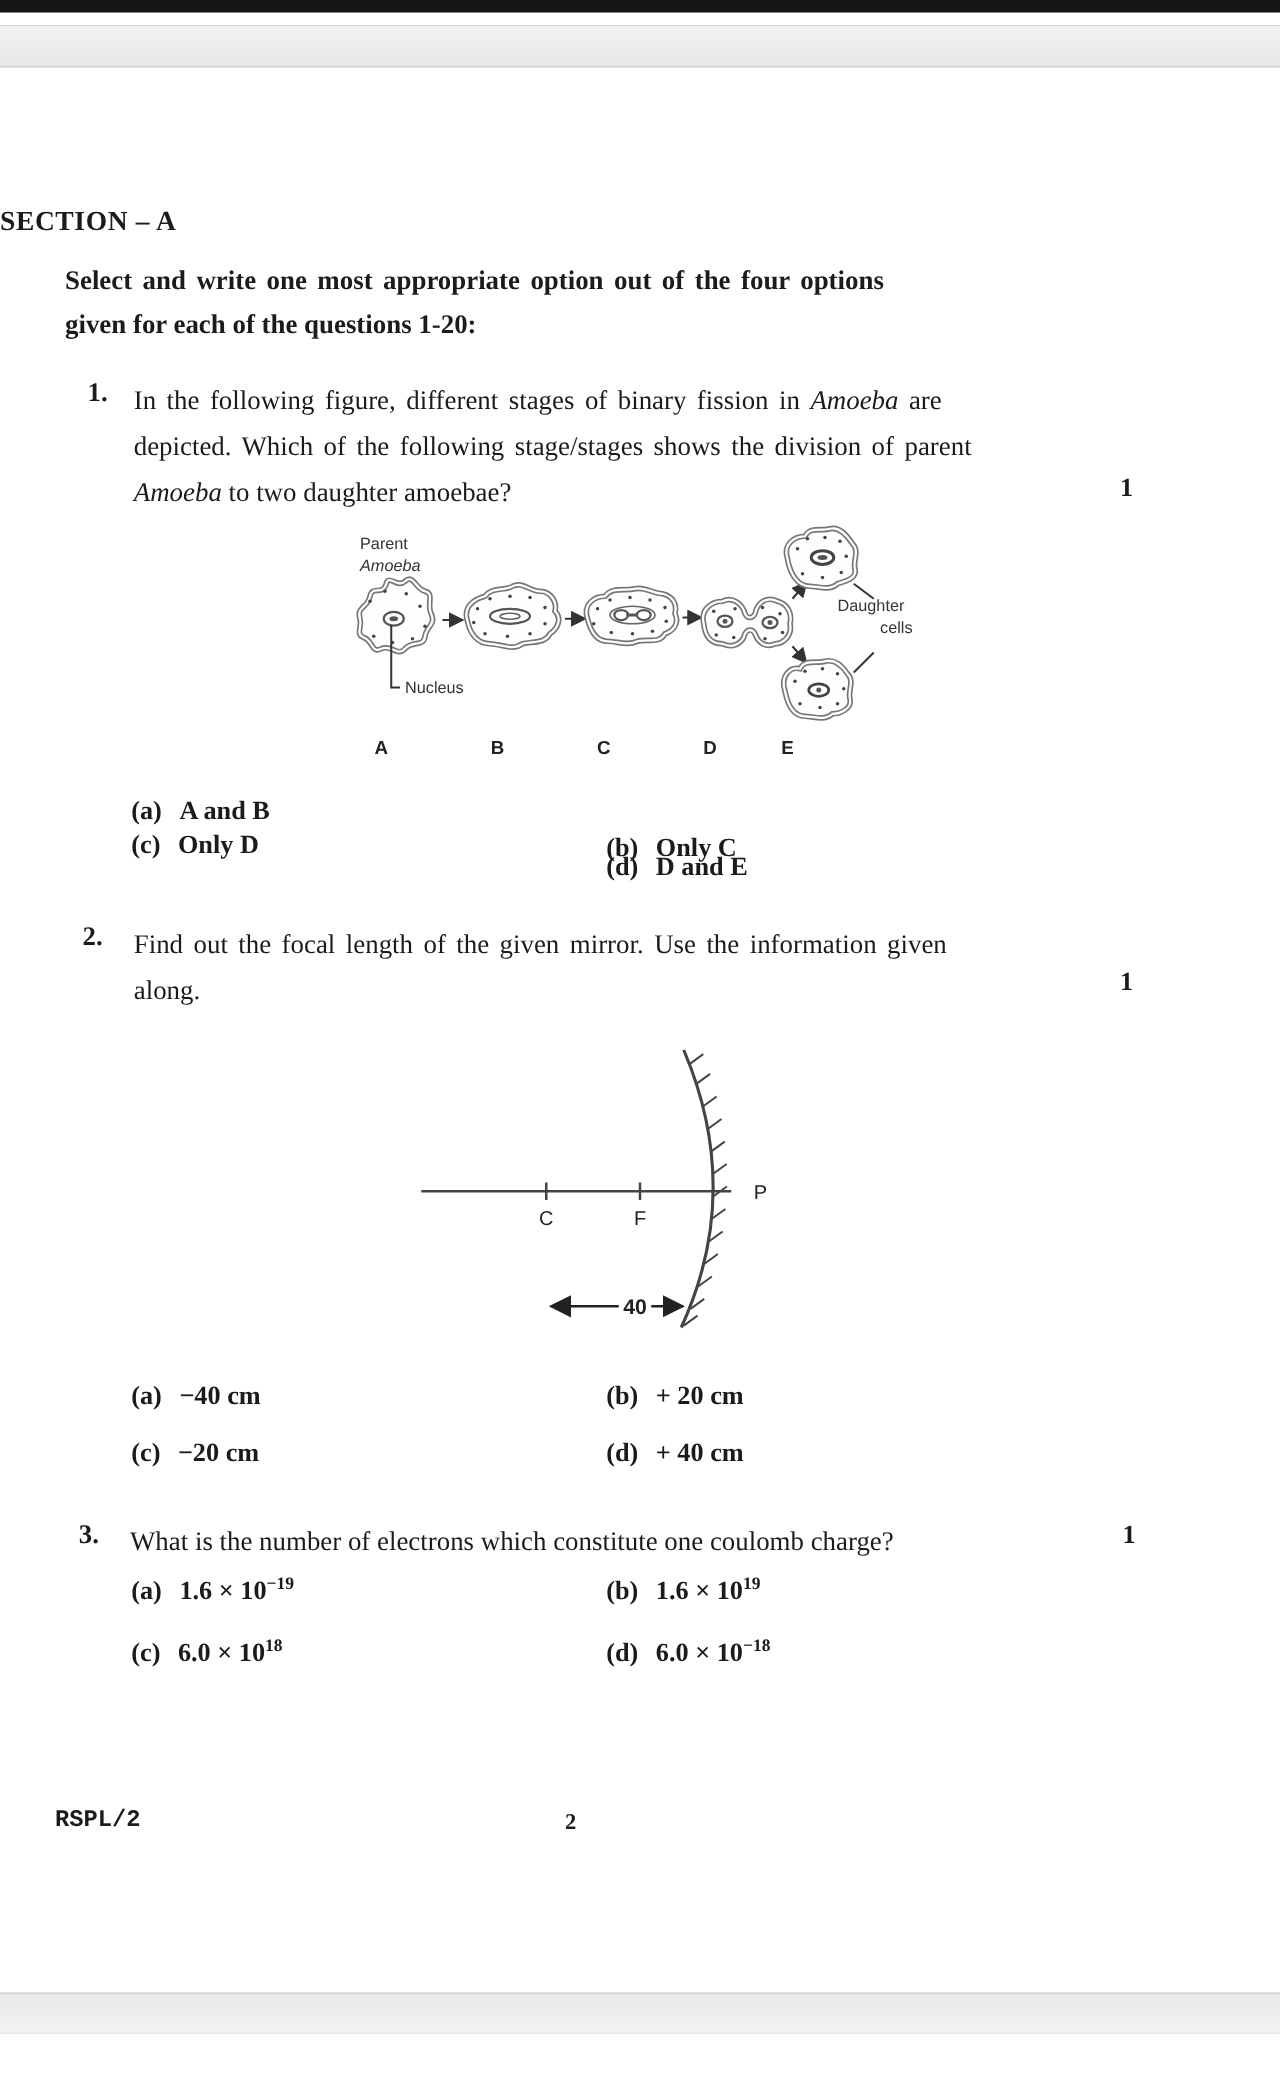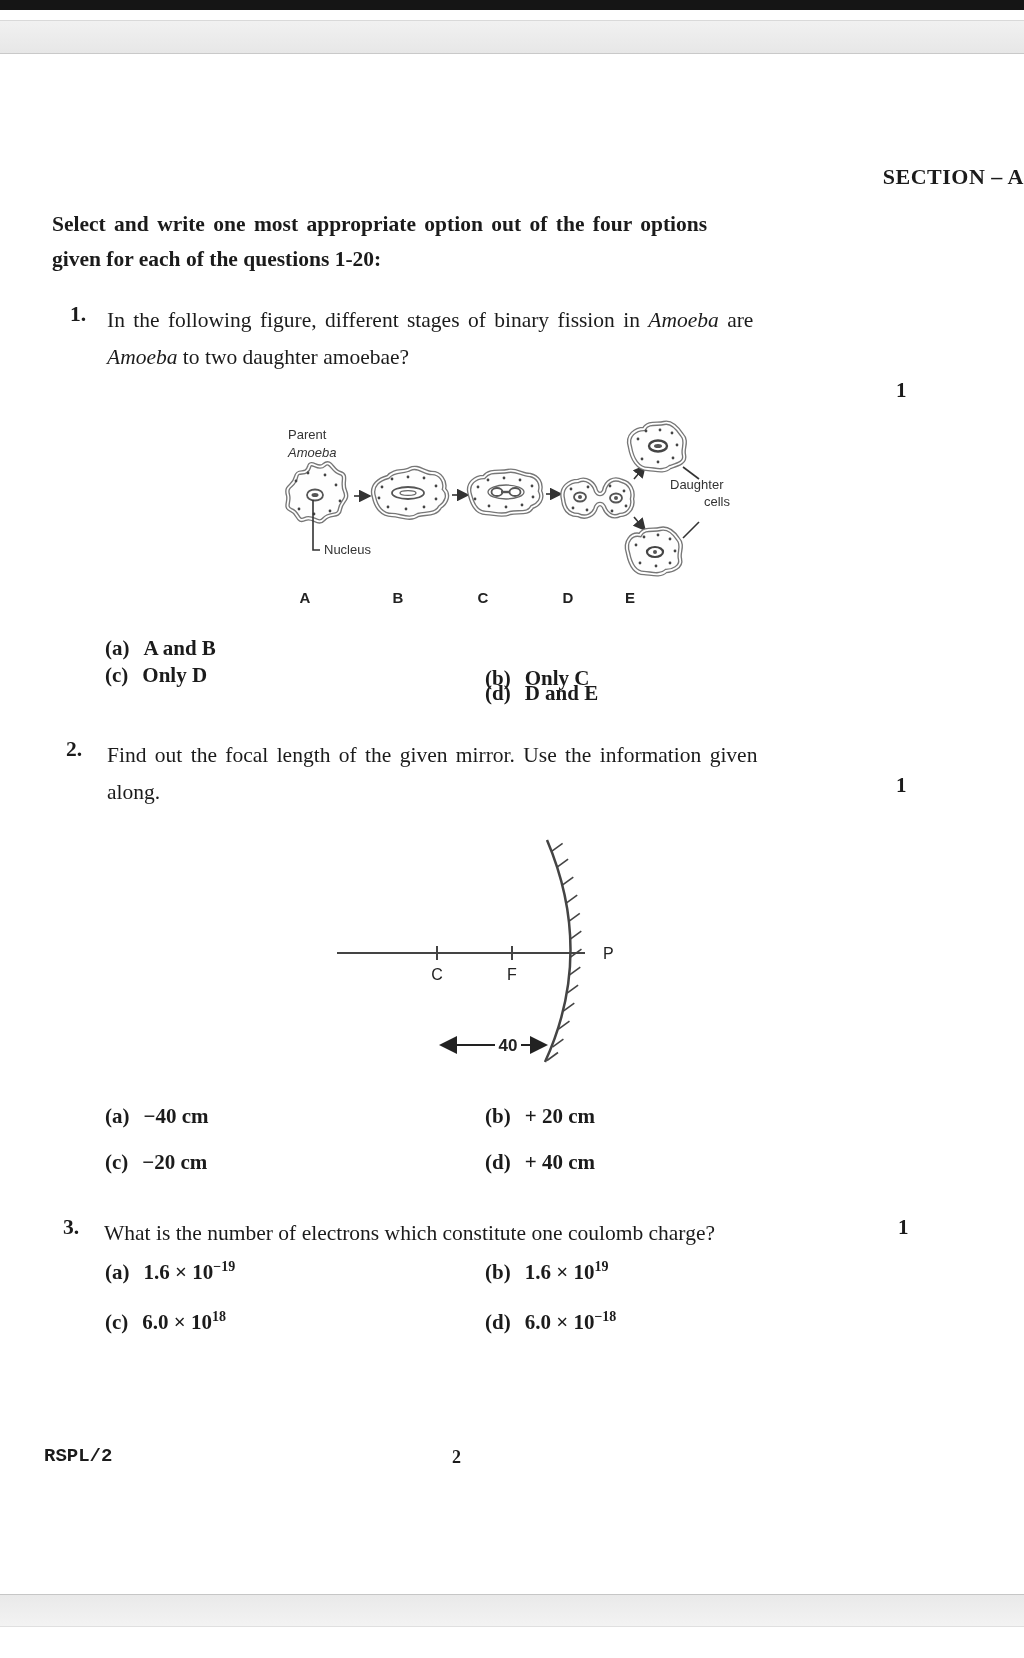--- a/index.html
+++ b/index.html
@@ -6,21 +6,21 @@
   body{width:1024px;height:1658px;position:relative;background:#ffffff;
        font-family:"Liberation Serif",serif;color:#1b1b1b;overflow:hidden;}
   .abs{position:absolute;}
   .bar-black{position:absolute;left:0;top:0;width:1024px;height:10px;background:#151515;}
   .band{position:absolute;left:0;width:1024px;}
   .band-top{top:20px;height:32px;background:linear-gradient(180deg,#f1f1f1,#e7e7e7);
             border-top:1px solid #d9d9d9;border-bottom:1px solid #c9c9c9;}
   .band-bottom{top:1594px;height:31px;background:linear-gradient(180deg,#e9e9e9,#f3f3f3);
             border-top:1px solid #c6c6c6;border-bottom:1px solid #e0e0e0;}
   .section-title{position:absolute;left:0;top:164px;width:1024px;margin:0;
-       text-align:right;font-size:22px;font-weight:700;letter-spacing:.5px;}
+       text-align:left;font-size:22px;font-weight:700;letter-spacing:.5px;}
   .intro{position:absolute;left:52px;top:207px;width:840px;font-size:21.5px;
        font-weight:700;line-height:35px;}
   .qnum{position:absolute;font-size:21.5px;font-weight:700;}
   .qbody{position:absolute;font-size:21.5px;font-weight:400;line-height:37px;}
   .qline{white-space:nowrap;}
   .stretch{word-spacing:3px;}
   .mark{position:absolute;font-size:21px;font-weight:700;}
   .opt{position:absolute;font-size:21px;font-weight:700;white-space:nowrap;}
   .olabel{display:inline-block;margin-right:14px;}
   .otext sup{font-size:14px;vertical-align:super;line-height:0;}
@@ -48,20 +48,21 @@
 <h1 class="section-title">SECTION – A</h1>
 
 <div class="intro">
   <div class="qline stretch">Select and write one most appropriate option out of the four options</div>
   <div class="qline">given for each of the questions 1-20:</div>
 </div>
 
 <div class="qnum" style="left:70px;top:302px;">1.</div>
 <div class="qbody" style="left:107px;top:302px;width:772px;">
   <div class="qline stretch"><span>In the following figure, different stages of binary fission in </span><i>Amoeba</i><span> are</span></div>
+  <div class="qline stretch">depicted. Which of the following stage/stages shows the division of parent</div>
   <div class="qline"><i>Amoeba</i><span> to two daughter amoebae?</span></div>
 </div>
 <div class="mark" style="left:896px;top:378px;">1</div>
 
 <svg class="abs" style="left:258px;top:403px;" width="485" height="207" viewBox="0 0 485 207">
   <defs>
     <marker id="ah" markerWidth="9" markerHeight="8" refX="7" refY="4" orient="auto">
       <path d="M0,0 L8,4 L0,8 Z" fill="#333"></path>
     </marker>
   </defs>

